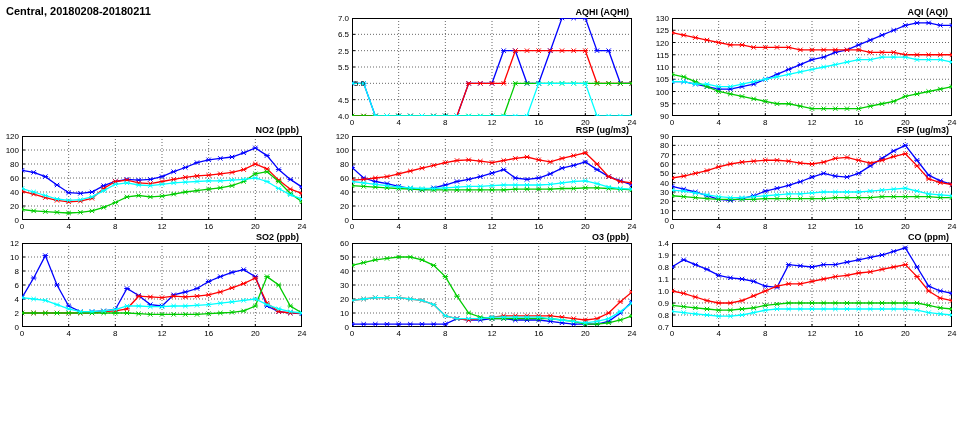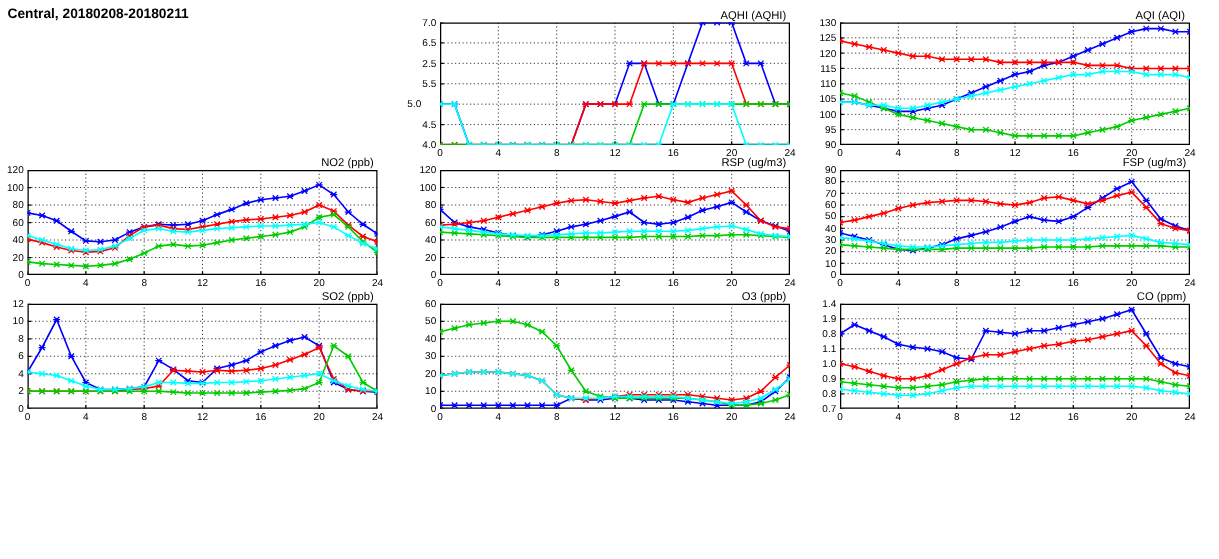--- a/index.html
+++ b/index.html
@@ -1,20 +1,20 @@
 <!DOCTYPE html>
 <html><head>
 <meta charset="utf-8">
 <style>
   html,body{margin:0;padding:0;background:#ffffff;}
   body{width:975px;height:447px;font-family:"Liberation Sans",sans-serif;position:relative;overflow:hidden;}
   #page-title{position:absolute;left:6px;top:5px;font-size:11px;font-weight:bold;color:#000;white-space:nowrap;}
   .panel{position:absolute;}
   .plotbox{position:absolute;border:1px solid #000;box-sizing:border-box;background:#fff;}
-  .paneltitle{position:absolute;font-size:9px;font-weight:normal;color:#000;text-align:right;white-space:nowrap;}
+  .paneltitle{position:absolute;font-size:9px;font-weight:bold;color:#000;text-align:right;white-space:nowrap;}
   .tick-label{position:absolute;font-size:8px;color:#000;white-space:nowrap;}
   .xlab{transform:translateX(-50%);}
   .ylab{transform:translateY(-50%);text-align:right;}
   svg{display:block;}
 </style>
 </head>
 <body>
 
 <div id="page-title">Central, 20180208-20180211</div>
 
@@ -153,21 +153,21 @@
     </svg>
     <div class="tick-label xlab" style="left: 352px; top: 118px;">0</div>
     <div class="tick-label xlab" style="left: 398.667px; top: 118px;">4</div>
     <div class="tick-label xlab" style="left: 445.333px; top: 118px;">8</div>
     <div class="tick-label xlab" style="left: 492px; top: 118px;">12</div>
     <div class="tick-label xlab" style="left: 538.667px; top: 118px;">16</div>
     <div class="tick-label xlab" style="left: 585.333px; top: 118px;">20</div>
     <div class="tick-label xlab" style="left: 632px; top: 118px;">24</div>
     <div class="tick-label ylab" style="left: 320px; width: 29px; top: 116px;">4.0</div>
     <div class="tick-label ylab" style="left: 320px; width: 29px; top: 99.6667px;">4.5</div>
-    <div class="tick-label ylab" style="left: 308px; width: 29px; top: 83.3333px;">5.0</div>
+    <div class="tick-label ylab" style="left: 336px; width: 29px; top: 83.3333px;">5.0</div>
     <div class="tick-label ylab" style="left: 320px; width: 29px; top: 67px; text-align: right;">5.5</div>
     <div class="tick-label ylab" style="left: 320px; width: 29px; top: 50.6667px;">2.5</div>
     <div class="tick-label ylab" style="left: 320px; width: 29px; top: 34.3333px;">6.5</div>
     <div class="tick-label ylab" style="left: 320px; width: 29px; top: 18px;">7.0</div>
   </div>
 <div class="panel" id="panel-aqi" style="left: 0px; top: 0px;">
     <div class="plotbox" style="left: 672px; top: 18px; width: 280px; height: 98px;"></div>
     <div class="paneltitle" style="left: 671px; width: 277px; top: 7px;">AQI (AQI)</div>
     <svg width="280" height="98" style="position: absolute; left: 672px; top: 18px;">
       <line x1="0" x2="280" y1="85.75" y2="85.75" stroke="#000" stroke-width="0.6" stroke-dasharray="1,2"></line>

